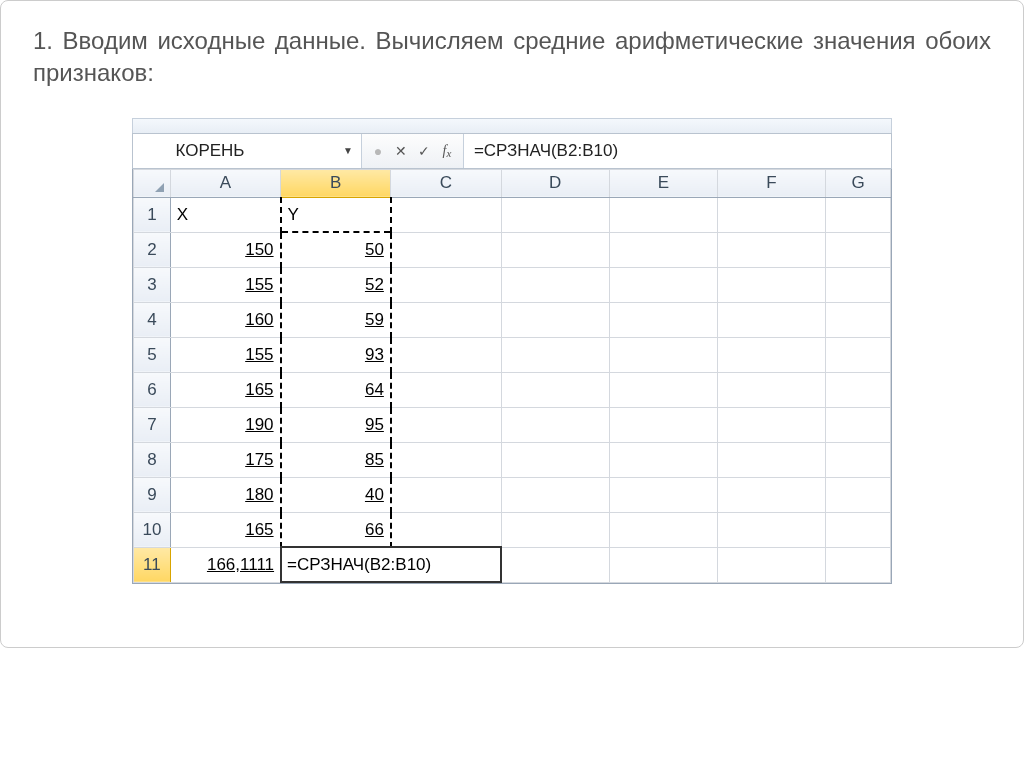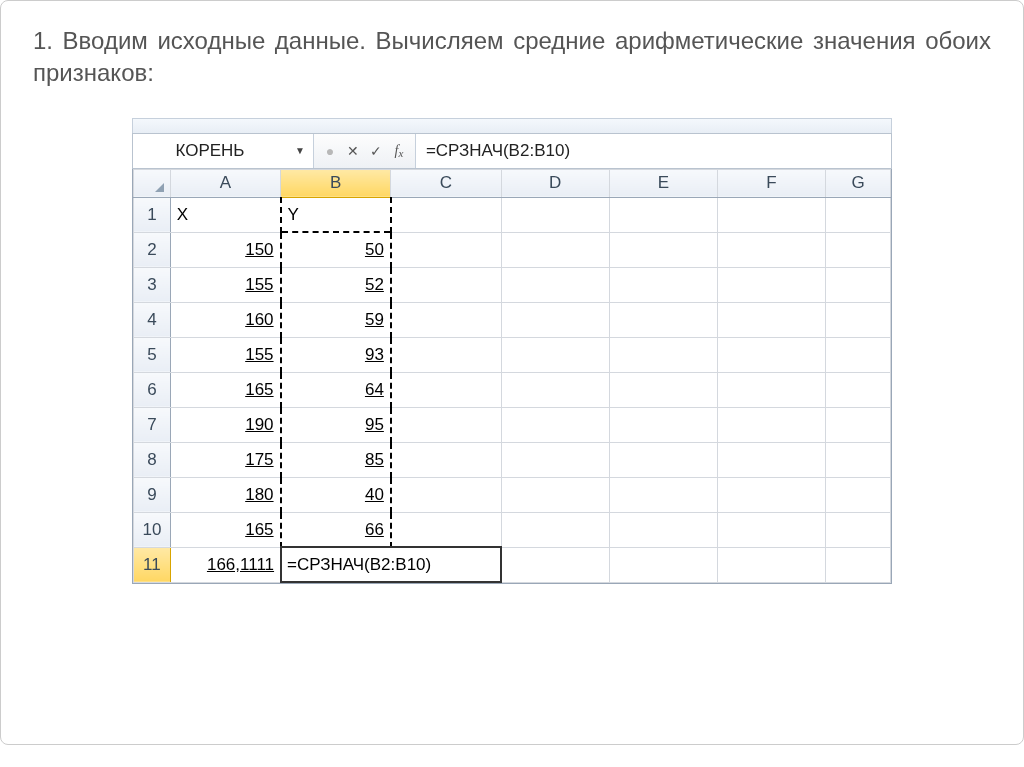--- a/index.html
+++ b/index.html
@@ -3,21 +3,21 @@
 <meta charset="utf-8">
 <style>
   body {
     margin: 0;
     padding: 0;
     font-family: "Segoe UI", Tahoma, sans-serif;
     background: #fff;
   }
   .slide {
     width: 1024px;
-    height: 745px;
+    height: 648px;
     box-sizing: border-box;
     border: 1px solid #ccc;
     border-radius: 8px;
     padding: 24px 32px;
     position: relative;
   }
   .caption {
     font-size: 24px;
     color: #555;
     line-height: 1.35;
@@ -40,20 +40,21 @@
     align-items: stretch;
     border: 1px solid #b9c3cf;
     height: 34px;
     background: #fff;
   }
   .name-box-wrap {
     display: flex;
     align-items: center;
     background: #fff;
     border-right: 1px solid #c6d0dc;
+    gap: 48px;
   }
   .name-box {
     width: 150px;
     text-align: center;
     font-size: 17px;
     color: #222;
     border: none;
     outline: none;
     background: #fff;
   }

